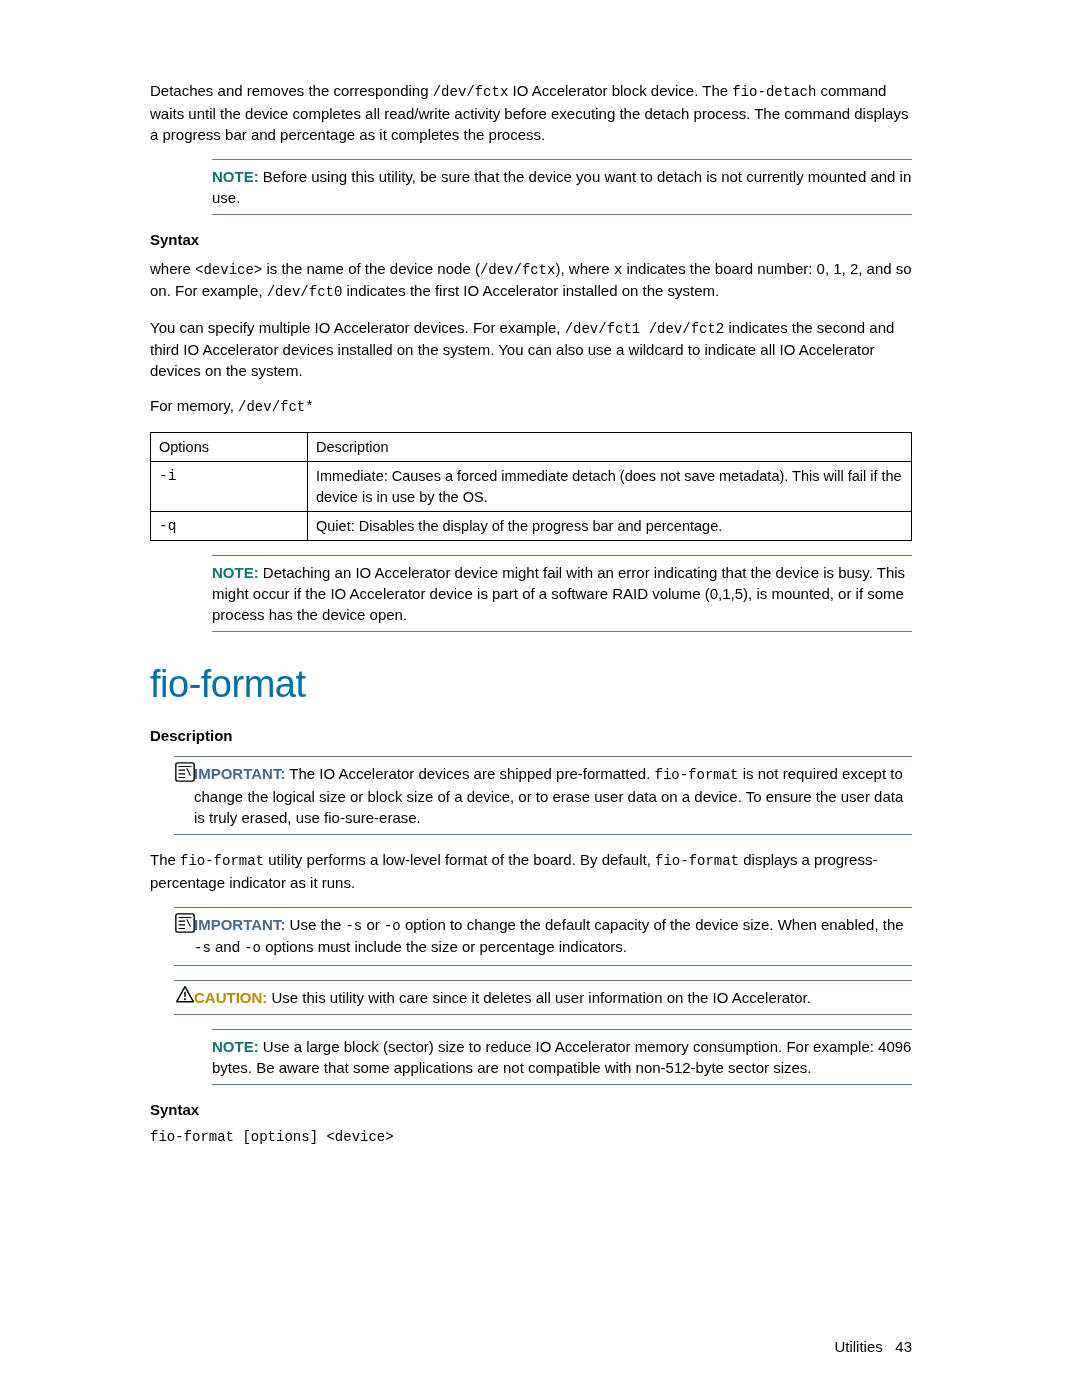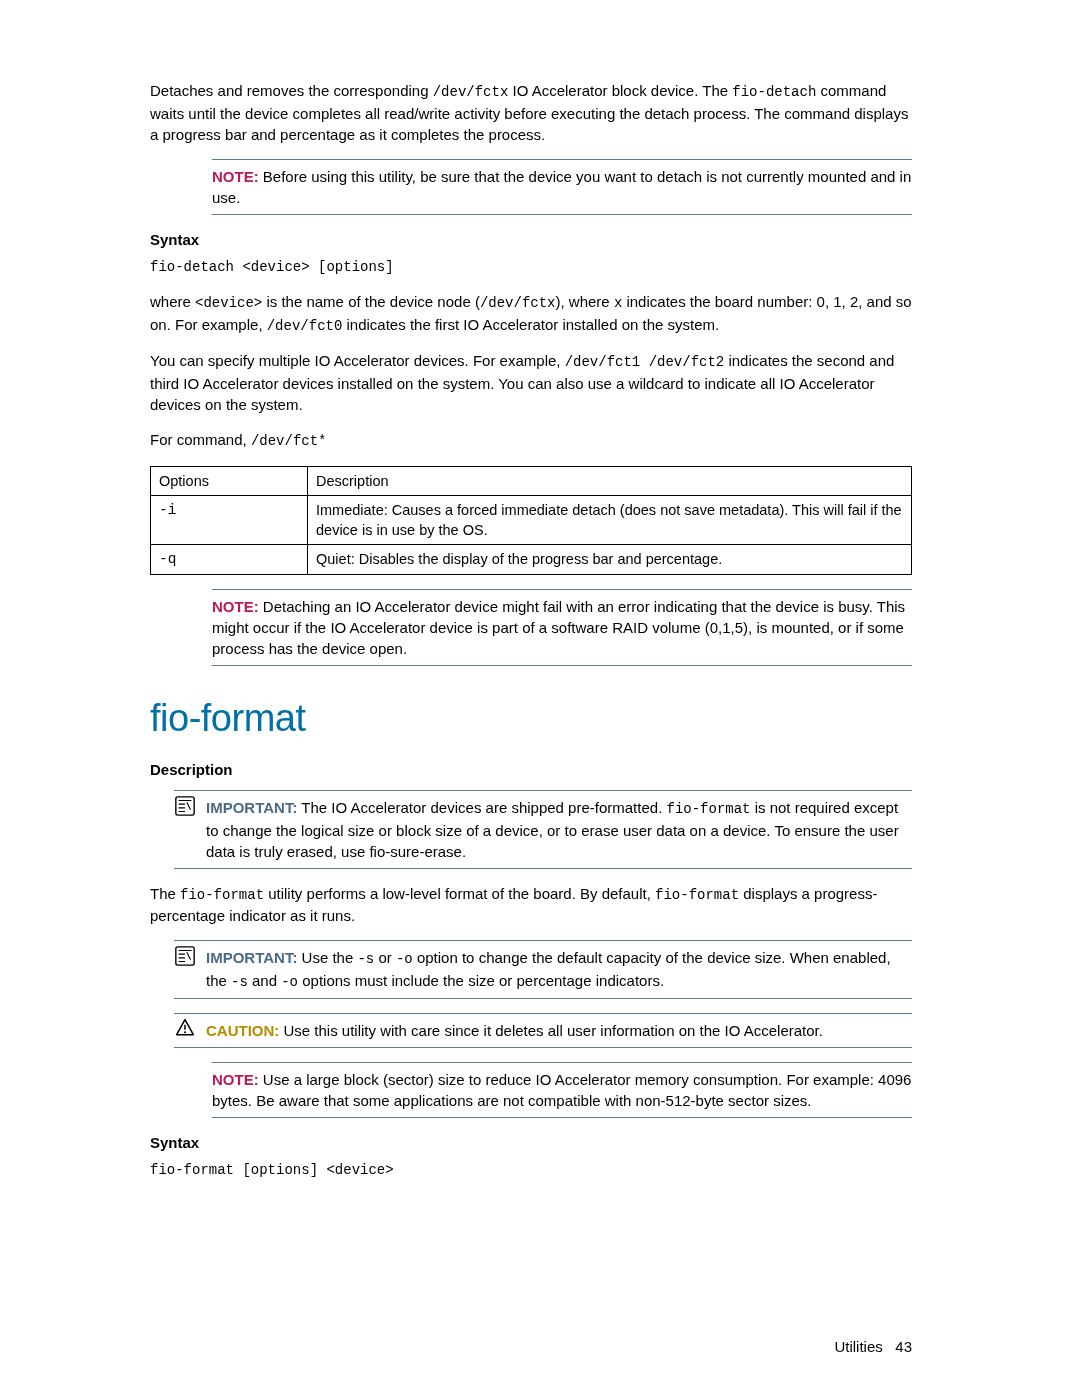--- a/index.html
+++ b/index.html
@@ -33,29 +33,29 @@
     border-bottom: 1px solid #5b7b9b;
     padding: 6px 0;
   }
   .callout {
     margin: 10px 0 14px 24px;
     border-top: 1px solid #5b7b9b;
     border-bottom: 1px solid #5b7b9b;
     padding: 6px 0 6px 0;
     position: relative;
   }
-  .callout .callout-body { margin-left: 32px; }
+  .callout .callout-body { margin-left: 20px; }
   .callout .callout-icon {
     position: absolute;
     left: 0;
     top: 4px;
     width: 22px;
     height: 22px;
   }
-  .note-label { font-weight: bold; color: #be185d; }
+  .note-label { font-weight: bold; color: #0f766e; }
   .imp-label { font-weight: bold; color: #4a6a8a; }
   .caution-label { font-weight: bold; color: #b58b00; }
   table.opts {
     border-collapse: collapse;
     width: 100%;
     margin: 4px 0 14px 0;
   }
   table.opts th, table.opts td {
     border: 1px solid #000;
     padding: 4px 8px;
@@ -88,32 +88,31 @@
   <p>
     <span>Detaches and removes the corresponding </span><code>/dev/fctx</code><span> IO Accelerator block device. The </span><code>fio-detach</code><span> command waits until the device completes all read/write activity before executing the detach process. The command displays a progress bar and percentage as it completes the process.</span>
   </p>
 
   <div class="note-block">
     <span class="note-label">NOTE:</span>
     <span>Before using this utility, be sure that the device you want to detach is not currently mounted and in use.</span>
   </div>
 
   <h3 class="subhead">Syntax</h3>
-  <pre class="code">fio-detach &lt;device&gt; [options]</pre>
 
   <p>
     <span>where </span><code>&lt;device&gt;</code><span> is the name of the device node (</span><code>/dev/fctx</code><span>), where </span><code>x</code><span> indicates the board number: 0, 1, 2, and so on. For example, </span><code>/dev/fct0</code><span> indicates the first IO Accelerator installed on the system.</span>
   </p>
 
   <p>
     <span>You can specify multiple IO Accelerator devices. For example, </span><code>/dev/fct1 /dev/fct2</code><span> indicates the second and third IO Accelerator devices installed on the system. You can also use a wildcard to indicate all IO Accelerator devices on the system.</span>
   </p>
 
   <p>
-    <span>For command, </span><code>/dev/fct*</code>
+    <span>For memory, </span><code>/dev/fct*</code>
   </p>
 
   <table class="opts">
     <tbody>
         <tr>
       <th>Options</th>
       <th>Description</th>
     </tr>
     <tr>
       <td class="optcol">-i</td>

